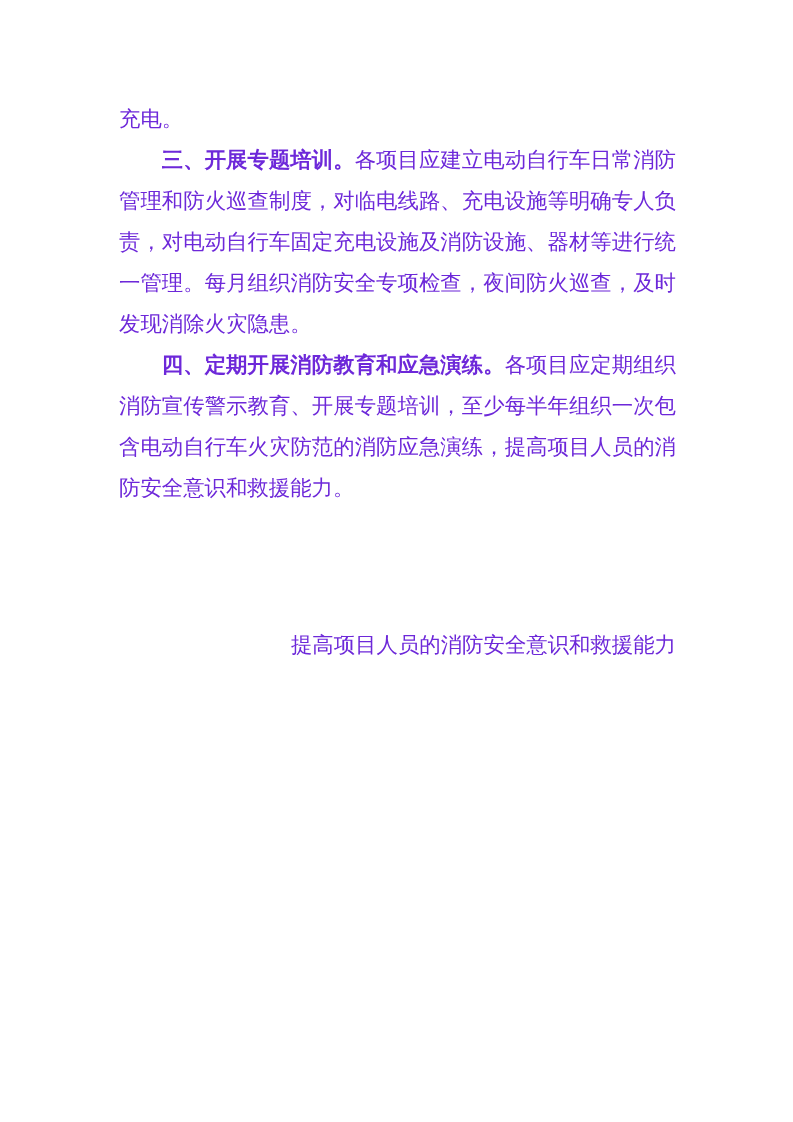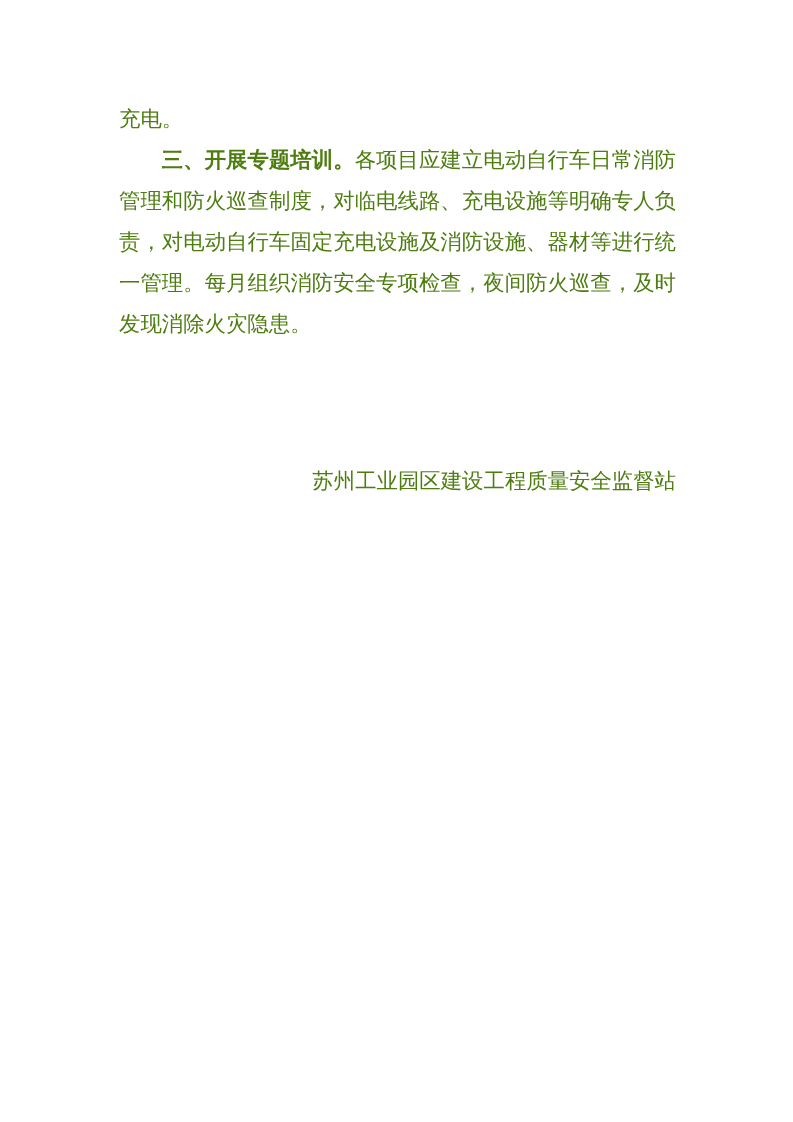--- a/index.html
+++ b/index.html
@@ -7,21 +7,21 @@
     padding: 0;
     background: #ffffff;
   }
   .page {
     position: relative;
     width: 793px;
     height: 1026px;
     background: #ffffff;
     overflow: hidden;
     font-family: "Liberation Serif", "DejaVu Serif", serif;
-    color: #4d7c0f;
+    color: #6d28d9;
   }
   .content {
     position: absolute;
     left: 119px;
     top: 99px;
     width: 557px;
     font-size: 21.4px;
     line-height: 41px;
   }
   .content p {
@@ -60,21 +60,24 @@
 
     <p class="continuation">
       <span>充电。</span>
     </p>
 
 
     <p>
       <span class="lead">三、开展专题培训。</span><span>各项目应建立电动自行车日常消防管理和防火巡查制度，对临电线路、充电设施等明确专人负责，对电动自行车固定充电设施及消防设施、器材等进行统一管理。每月组织消防安全专项检查，夜间防火巡查，及时发现消除火灾隐患。</span>
     </p>
 
+    <p>
+      <span class="lead">四、定期开展消防教育和应急演练。</span><span>各项目应定期组织消防宣传警示教育、开展专题培训，至少每半年组织一次包含电动自行车火灾防范的消防应急演练，提高项目人员的消防安全意识和救援能力。</span>
+    </p>
 
     <div class="signature-wrap">
       <div class="signature">
-        <div class="org-line">苏州工业园区建设工程质量安全监督站</div>
+        <div class="org-line">提高项目人员的消防安全意识和救援能力</div>
       </div>
     </div>
 
   </div>
 </div>
 
 </body></html>

